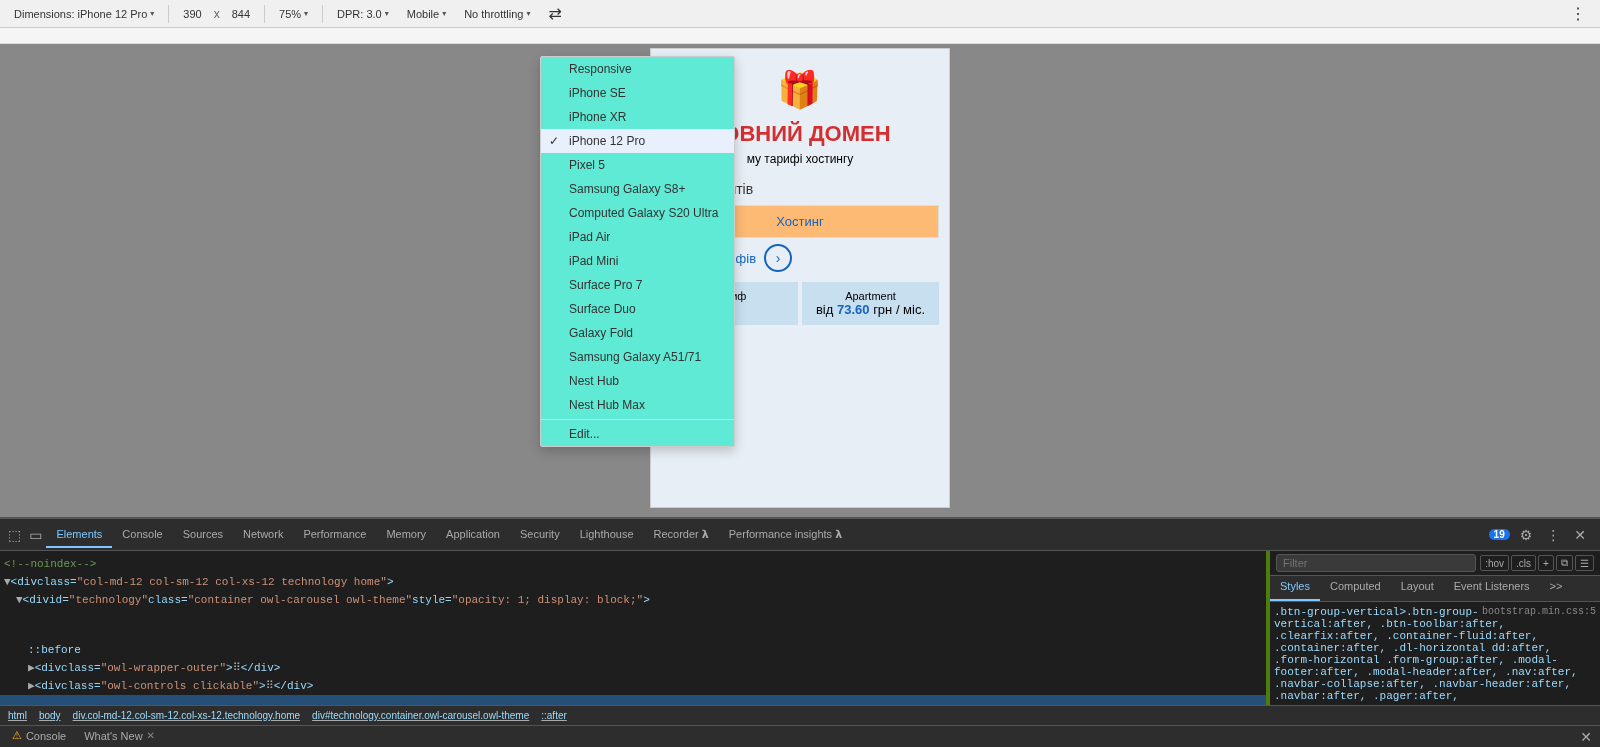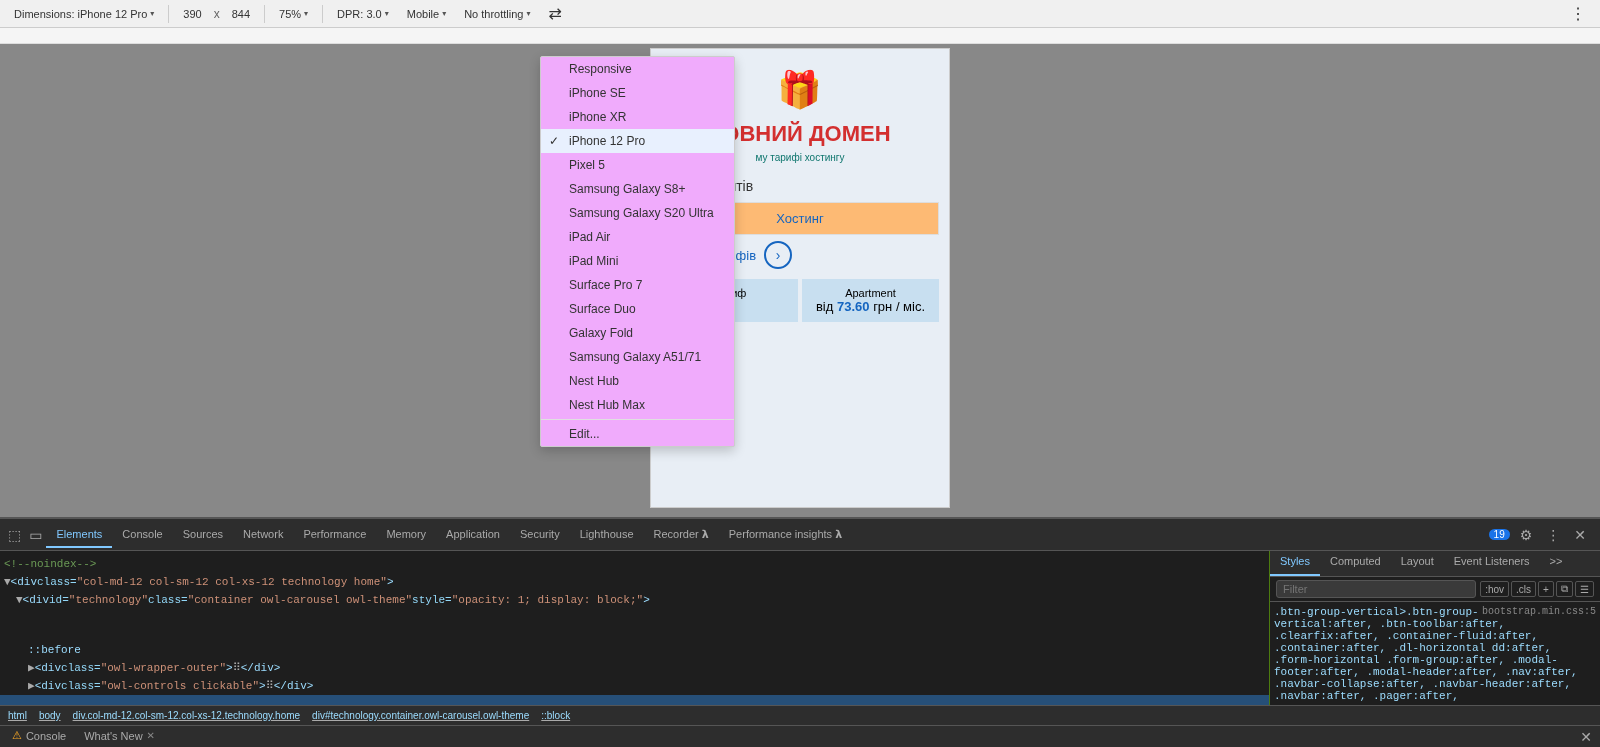--- a/index.html
+++ b/index.html
@@ -31,21 +31,21 @@
       white-space: nowrap;
     }
     .toolbar-separator { width: 1px; height: 18px; background: #ccc; margin: 0 2px; }
     .chevron-down { font-size: 8px; color: #555; }
     .toolbar-badge {
       background: #1a73e8;
       color: white;
       border-radius: 10px;
       padding: 0 5px;
       font-size: 10px;
-      font-weight: normal;
+      font-weight: bold;
     }
 
     
     .dimensions-btn {
       font-weight: 500;
       color: #333;
       text-align: right;
     }
 
     
@@ -90,21 +90,21 @@
     }
 
     .phone-content {
       padding: 20px 10px 10px;
       display: flex;
       flex-direction: column;
       align-items: center;
     }
     .gift-icon { font-size: 36px; margin-bottom: 10px; }
     .promo-title { font-size: 22px; font-weight: bold; color: #d32f2f; text-align: center; }
-    .promo-subtitle { font-size: 10px; color: #0f766e; text-align: center; margin-top: 5px; }
+    .promo-subtitle { font-size: 12px; color: #000000; text-align: center; margin-top: 5px; }
 
     .hosting-section { width: 100%; margin-top: 15px; }
     .hosting-title { font-size: 14px; color: #333; margin-bottom: 8px; }
     .hosting-btn {
       display: block;
       width: 100%;
       padding: 8px;
       background: #fdba74;
       border: 1px solid #ddd;
       color: #1565c0;
@@ -135,21 +135,21 @@
     }
     .tariff-card .price { font-size: 13px; }
     .tariff-card .price em { color: #1565c0; font-style: normal; font-weight: bold; }
 
     
     #device-dropdown {
       position: absolute;
       top: 28px;
       left: 540px;
       width: 195px;
-      background: #f0abfc;
+      background: #5eead4;
       border: 1px solid #ccc;
       box-shadow: 0 4px 12px rgba(0,0,0,0.2);
       z-index: 200;
       border-radius: 2px;
     }
     .dropdown-item {
       display: flex;
       align-items: center;
       padding: 5px 16px 5px 28px;
       cursor: pointer;
@@ -229,21 +229,21 @@
 
     
     #dom-panel {
       flex: 1;
       background: #1e1e1e;
       color: #ccc;
       font-family: 'Courier New', monospace;
       font-size: 11px;
       padding: 4px 0;
       overflow-y: auto;
-      border-right: 1px solid #4d7c0f;
+      border-right: 4px solid #4d7c0f;
     }
 
     .dom-line {
       display: flex;
       align-items: center;
       padding: 1px 4px;
       line-height: 16px;
       white-space: nowrap;
     }
     .dom-line.selected { background: #264f78; }
@@ -460,21 +460,21 @@
     </div>
 
     <div id="device-dropdown">
       <div id="dropdown-items">
           <div class="dropdown-item">Responsive</div>
           <div class="dropdown-item">iPhone SE</div>
           <div class="dropdown-item">iPhone XR</div>
           <div class="dropdown-item selected">iPhone 12 Pro</div>
           <div class="dropdown-item">Pixel 5</div>
           <div class="dropdown-item">Samsung Galaxy S8+</div>
-          <div class="dropdown-item">Samsung Galaxy S20 Ultra</div>
+          <div class="dropdown-item">Computed Galaxy S20 Ultra</div>
           <div class="dropdown-item">iPad Air</div>
           <div class="dropdown-item">iPad Mini</div>
           <div class="dropdown-item">Surface Pro 7</div>
           <div class="dropdown-item">Surface Duo</div>
           <div class="dropdown-item">Galaxy Fold</div>
           <div class="dropdown-item">Samsung Galaxy A51/71</div>
           <div class="dropdown-item">Nest Hub</div>
           <div class="dropdown-item">Nest Hub Max</div>
         </div>
       <div class="dropdown-separator"></div>
@@ -572,39 +572,39 @@
           <span class="dom-indent" style="width:12px;display:inline-block"></span>
           <span class="dom-tag">&lt;/div&gt;</span>
         </div>
         <div class="dom-line">
           <span class="dom-tag">&lt;/div&gt;</span>
         </div>
       </div>
 
       <div id="styles-panel">
 
-        <div id="styles-tabs">
-          <div class="styles-tab active">Styles</div>
-          <div class="styles-tab">Computed</div>
-          <div class="styles-tab">Layout</div>
-          <div class="styles-tab">Event Listeners</div>
-          <div class="styles-tab">&gt;&gt;</div>
-        </div>
-
         <div id="styles-filter">
           <input class="filter-input" type="text" placeholder="Filter" style="">
           <div class="filter-btns">
             <button class="filter-btn">:hov</button>
             <button class="filter-btn">.cls</button>
             <button class="filter-btn">+</button>
             <button class="filter-btn">⧉</button>
             <button class="filter-btn">☰</button>
           </div>
         </div>
 
+        <div id="styles-tabs">
+          <div class="styles-tab active">Styles</div>
+          <div class="styles-tab">Computed</div>
+          <div class="styles-tab">Layout</div>
+          <div class="styles-tab">Event Listeners</div>
+          <div class="styles-tab">&gt;&gt;</div>
+        </div>
+
         <div id="styles-content">
           <div class="style-rule">
             <span class="style-source">bootstrap.min.css:5</span>
             <span class="style-selector">.btn-group-vertical&gt;.btn-group-vertical:after, .btn-toolbar:after, .clearfix:after, .container-fluid:after, .container:after, .dl-horizontal dd:after, .form-horizontal .form-group:after, .modal-footer:after, .modal-header:after, .nav:after, .navbar-collapse:after, .navbar-header:after, .navbar:after, .pager:after,</span>
           </div>
         </div>
 
         <div id="styles-scrollbar">
           
         </div>
@@ -613,21 +613,21 @@
 
     <div id="bottom-bar">
       <span class="breadcrumb-item">html</span>
       <span class="breadcrumb-sep"> </span>
       <span class="breadcrumb-item">body</span>
       <span class="breadcrumb-sep"> </span>
       <span class="breadcrumb-item">div.col-md-12.col-sm-12.col-xs-12.technology.home</span>
       <span class="breadcrumb-sep"> </span>
       <span class="breadcrumb-item">div#technology.container.owl-carousel.owl-theme</span>
       <span class="breadcrumb-sep"> </span>
-      <span class="breadcrumb-item">::block</span>
+      <span class="breadcrumb-item">::after</span>
     </div>
 
     <div id="bottom-tabs">
       <div class="bottom-tab">
         <span class="warn-icon">⚠</span>
         <span>Console</span>
       </div>
       <div class="bottom-tab">
         <span>What's New</span>
         <span class="bottom-tab-close">✕</span>

